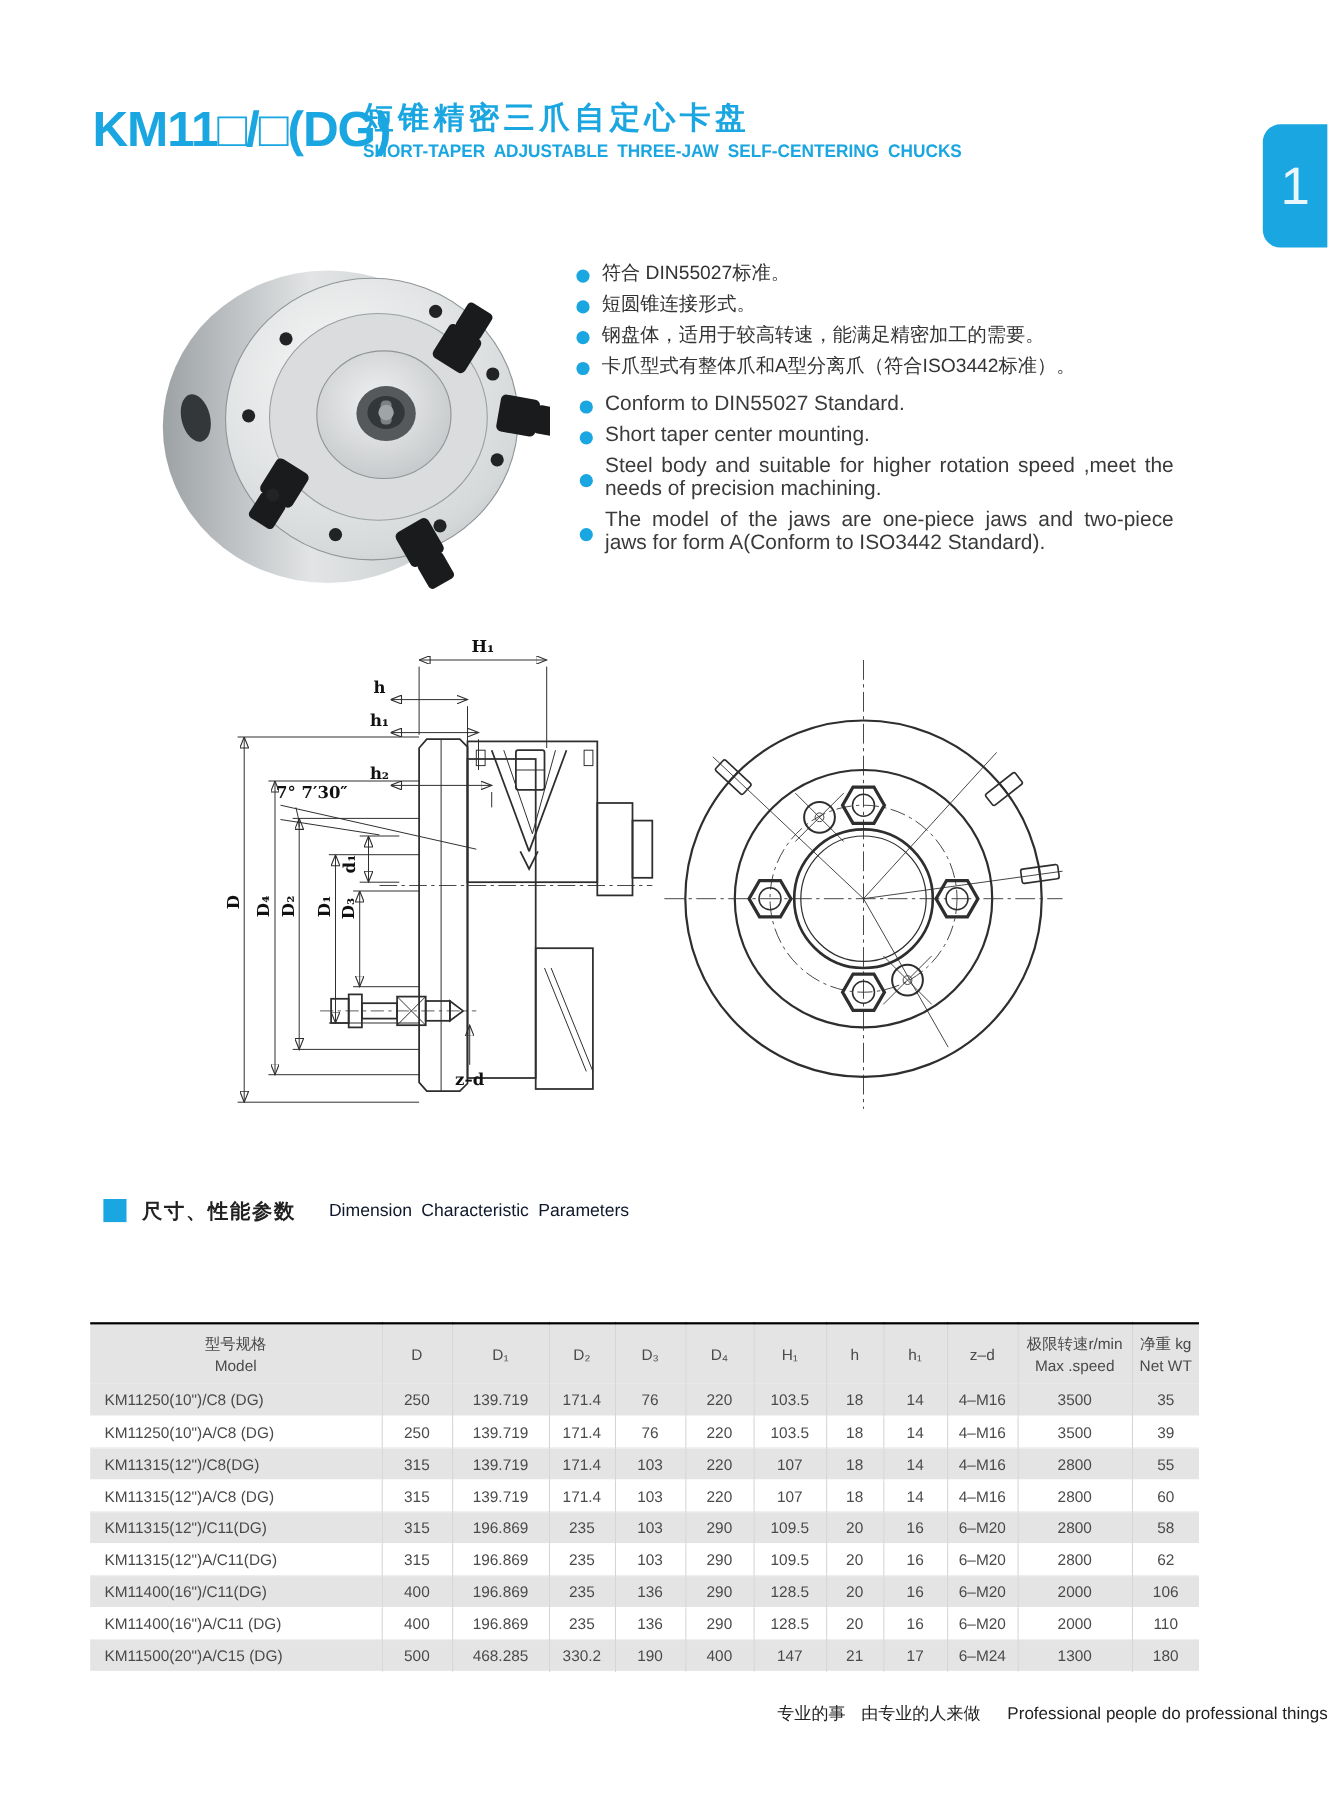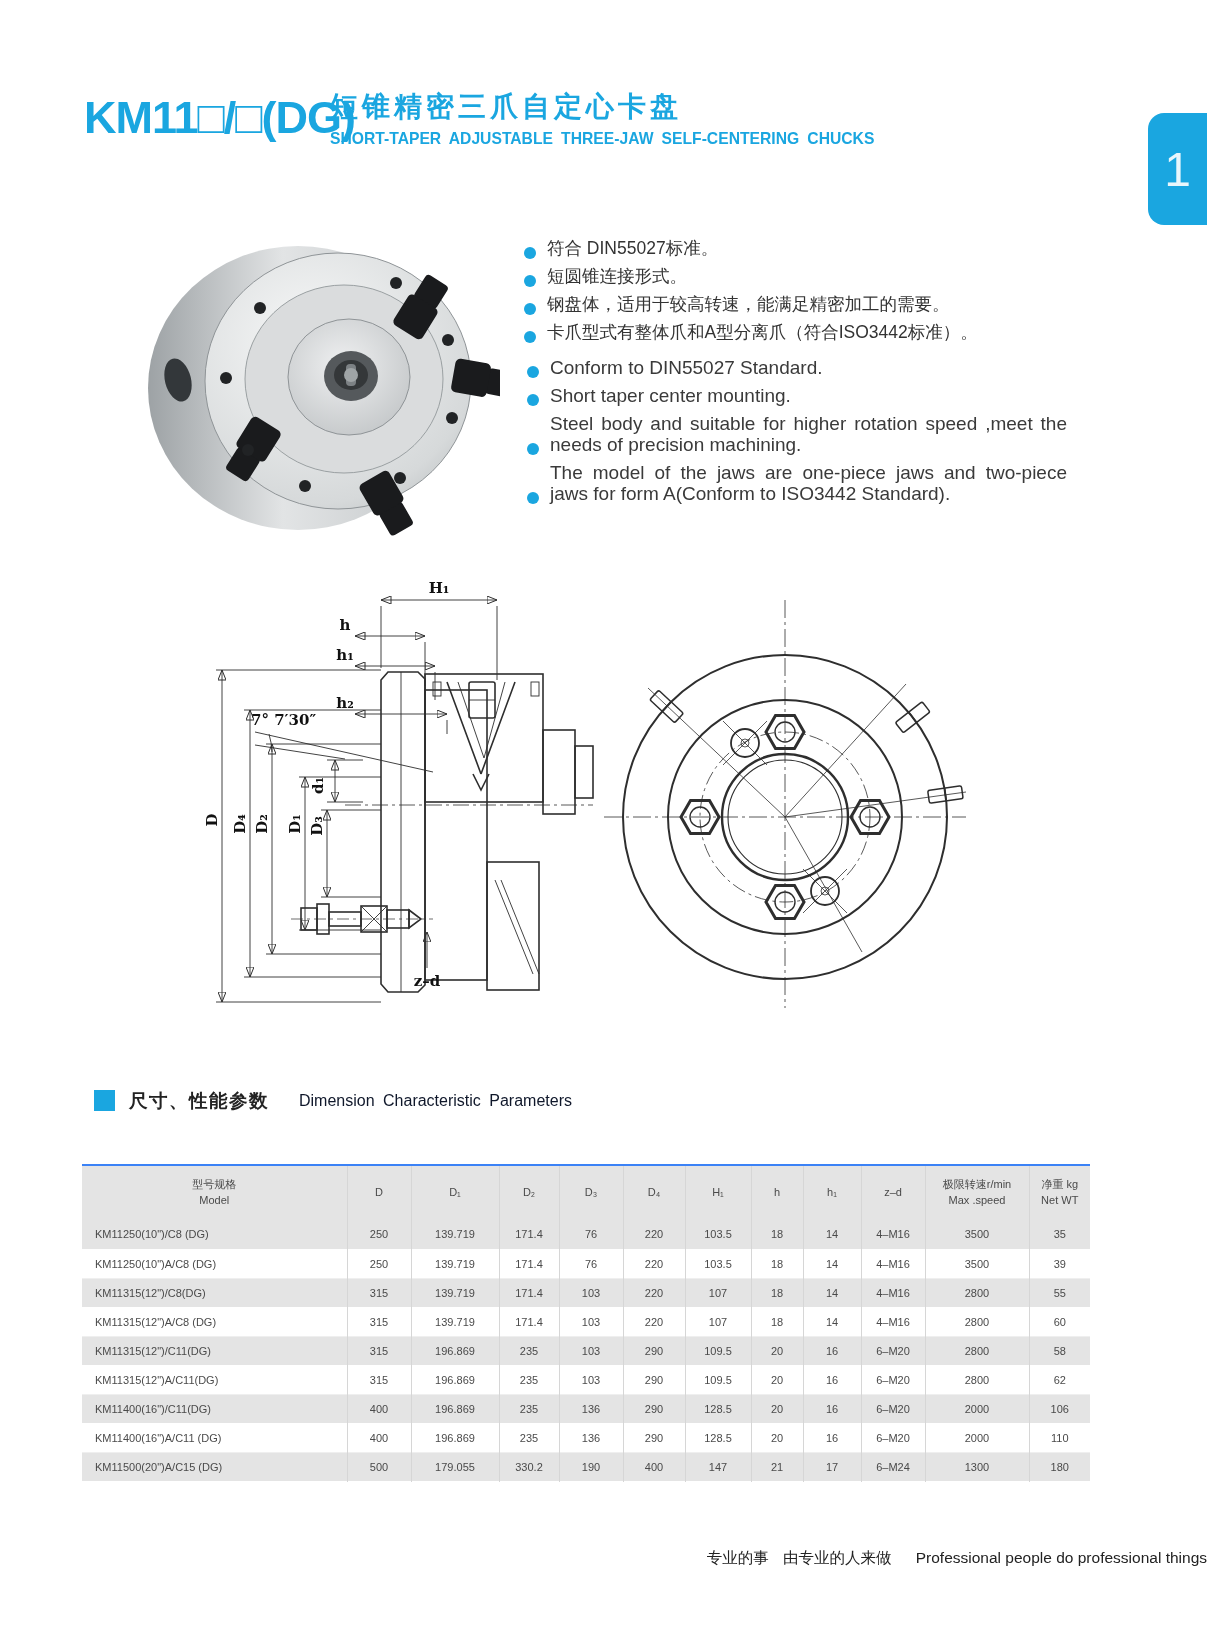--- a/index.html
+++ b/index.html
@@ -14,43 +14,43 @@
             color:var(--accent);letter-spacing:4px;}
   .title-en{position:absolute;left:330px;top:129px;font-size:16.5px;font-weight:bold;
             color:var(--accent);letter-spacing:0;transform:scaleX(.95);transform-origin:left;
             word-spacing:4px;white-space:nowrap;}
   .side-tab{position:absolute;right:0;top:113px;width:59px;height:112px;background:var(--accent);
             border-radius:16px 0 0 16px;display:flex;align-items:center;justify-content:center;
             color:#e9f6fc;font-size:48px;font-weight:normal;}
 
   
   .features{position:absolute;list-style:none;margin:0;padding:0;}
-  .features li{display:flex;align-items:flex-end;}
+  .features li{display:flex;align-items:center;}
   .features .dot{width:12px;height:12px;border-radius:50%;background:var(--accent);
                  margin:5px 11px 0 0;flex:none;}
   .features-cn{left:524px;top:238px;width:600px;}
   .features-cn li{font-size:17.5px;line-height:21px;margin-bottom:7px;color:#333;}
   .features-en{left:527px;top:357px;width:540px;}
   .features-en li{font-size:19px;line-height:21px;margin-bottom:7px;color:#3a3a3a;}
   .features-en .btxt{flex:1;text-align:justify;}
 
   
   .dwg{position:absolute;}
   .dwg line,.dwg path,.dwg rect,.dwg circle,.dwg polygon{stroke:#2e2e2e;fill:none;}
   .dwg text{fill:#111;stroke:none;font-family:"DejaVu Serif", serif;font-weight:bold;font-size:15px;}
   .photo{position:absolute;left:140px;top:228px;}
 
   
   .section-head{position:absolute;left:82px;top:1088px;display:flex;align-items:center;margin-left:12px;}
   .section-head .sq{width:21px;height:21px;background:var(--accent);margin-right:14px;}
   .sec-cn{font-size:18.5px;font-weight:bold;color:#222;letter-spacing:1.5px;}
   .sec-en{font-size:16px;color:#0f172a;margin-left:30px;word-spacing:4px;}
 
-  table.params{position:absolute;left:82px;top:1164px;width:1008px;border-collapse:collapse;
-               table-layout:fixed;font-size:11px;color:#4a4a4a;border-top:2px solid #3b82f6;
+  table.params{position:absolute;left:82px;top:1202px;width:1008px;border-collapse:collapse;
+               table-layout:fixed;font-size:14px;color:#4a4a4a;border-top:2px solid #000000;
                border-bottom:1px solid #c6c6c6;}
   table.params th,table.params td{border-right:1px solid #d6d6d6;padding:0;vertical-align:middle;}
   table.params th:last-child,table.params td:last-child{border-right:none;}
   table.params thead tr{height:55px;background:#e4e4e4;}
   table.params th{font-weight:normal;text-align:center;line-height:1.45;}
   table.params tbody tr{height:29px;border-bottom:1px solid #efefef;}
   table.params tbody tr:nth-child(odd){background:#e4e4e4;border-bottom:1px solid #fff;}
   table.params td{text-align:center;}
   table.params td:first-child{text-align:left;padding-left:13px;}
 
@@ -478,21 +478,21 @@
           <td>128.5</td>
           <td>20</td>
           <td>16</td>
           <td>6–M20</td>
           <td>2000</td>
           <td>110</td>
         </tr>
         <tr>
           <td>KM11500(20")A/C15 (DG)</td>
           <td>500</td>
-          <td>179.055</td>
+          <td>468.285</td>
           <td>330.2</td>
           <td>190</td>
           <td>400</td>
           <td>147</td>
           <td>21</td>
           <td>17</td>
           <td>6–M24</td>
           <td>1300</td>
           <td>180</td>
         </tr>

